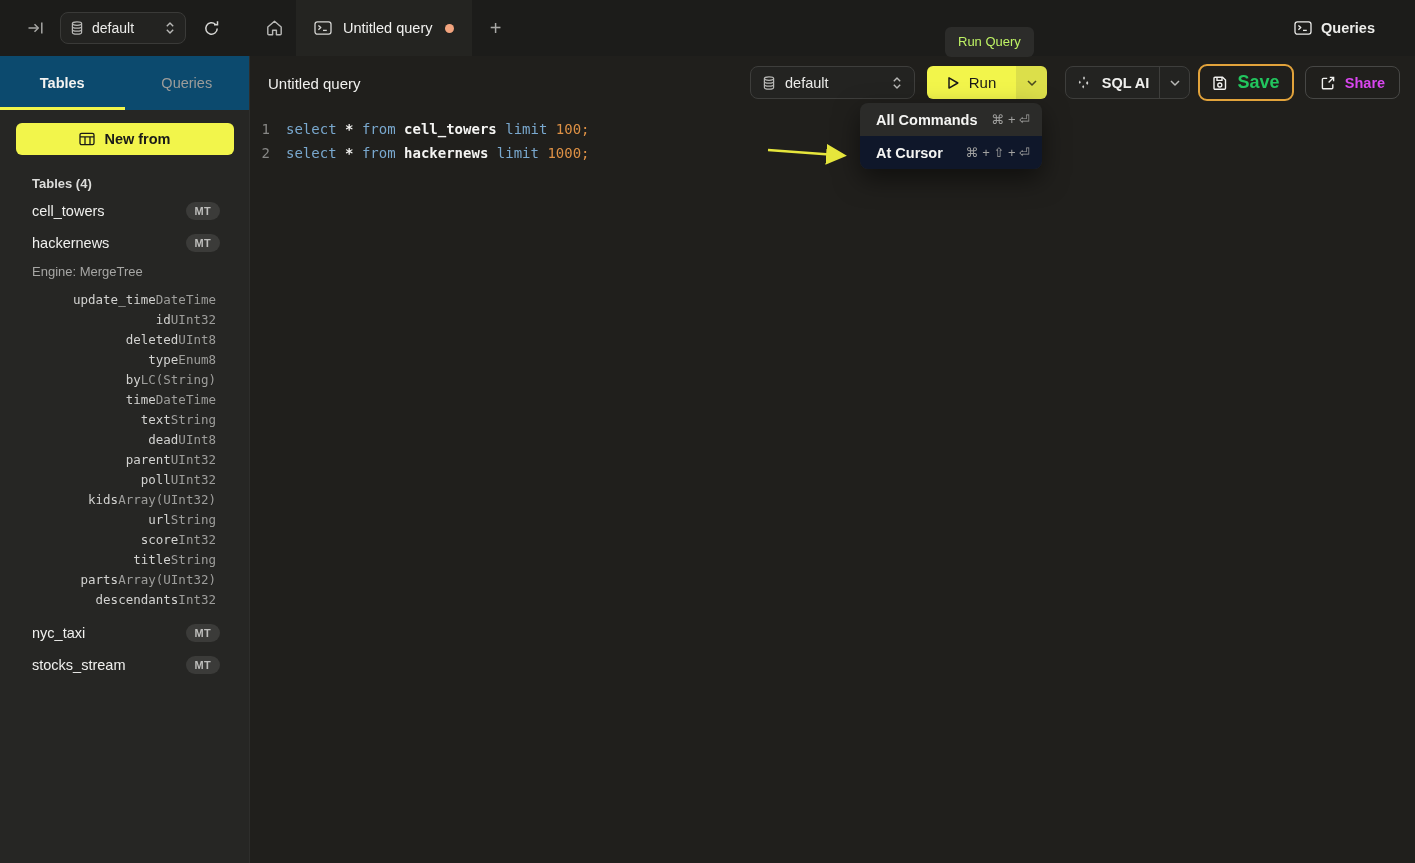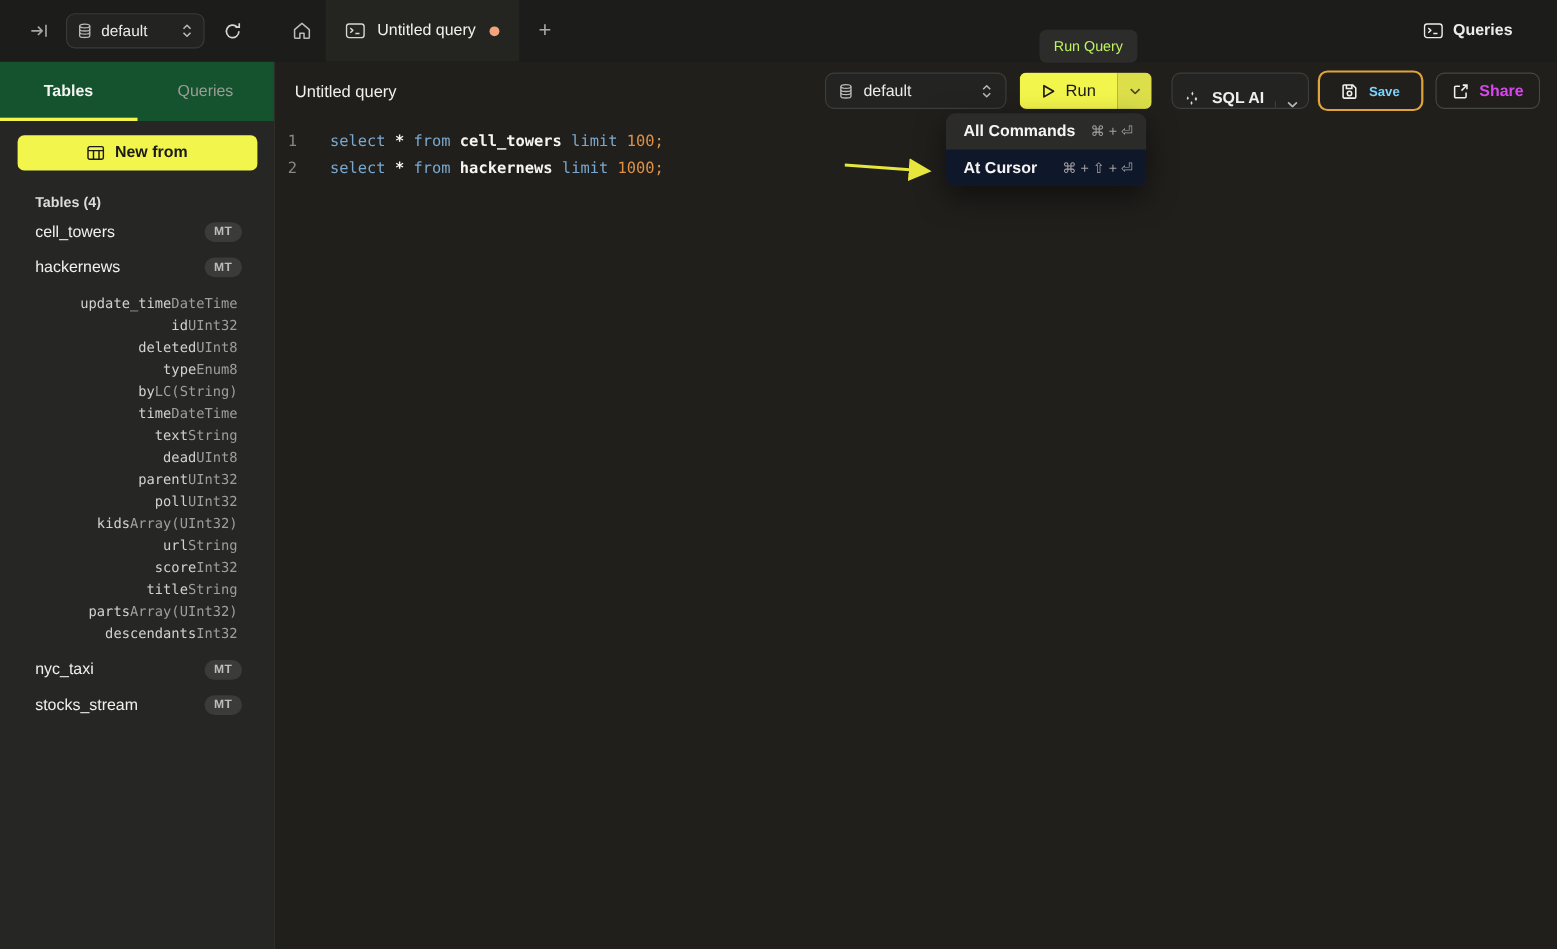--- a/index.html
+++ b/index.html
@@ -32,21 +32,21 @@
     color:#ECECEA; font-size:14.5px; font-weight:600; }
 
   
   .tooltip { position:absolute; left:945px; top:27px; height:30px; z-index:30;
     background:#2C2C2A; border-radius:6px; color:#bef264; font-size:13px;
     line-height:30px; padding:0 13px; }
 
   
   .sidebar { position:absolute; left:0; top:56px; width:250px; height:807px;
     background:#262624; border-right:1px solid rgba(255,255,255,0.04); }
-  .sidebar-tabs { position:relative; height:54px; background:#14532d; display:flex; }
+  .sidebar-tabs { position:relative; height:54px; background:#0c4a6e; display:flex; }
   .stab { width:125px; display:flex; align-items:center; justify-content:center;
     font-size:14.5px; color:#9C9C9A; cursor:pointer; }
   .stab.active { color:#F3F3F1; font-weight:700; }
   .stab-underline { position:absolute; left:0; bottom:0; width:125px; height:3px; }
 
   .sidebar-body { padding:13px 16px 0 16px; }
   .new-table-btn { width:218px; height:32px; border:none; border-radius:6px;
     display:flex; align-items:center; justify-content:center; gap:9px;
     font-size:14.5px; font-weight:600; color:#1A1A18; cursor:pointer;
     font-family:"Liberation Sans", sans-serif; }
@@ -84,42 +84,42 @@
   .tb-select .lbl { color:#EBEBE9; font-size:14.5px; margin-left:10px; flex:1; }
 
   .run-btn { position:absolute; left:677px; top:10px; width:120px; height:33px;
     border-radius:6px; overflow:hidden; display:flex; cursor:pointer; }
   .run-main { flex:1; display:flex; align-items:center; justify-content:center;
     gap:10px; color:#1A1A18; font-size:15px; font-weight:500; }
   .run-caret { width:31px; display:flex; align-items:center; justify-content:center; }
 
   .sqlai-btn { position:absolute; left:815px; top:10px; width:125px; height:33px;
     background:#232321; border:1px solid #3E3E3C; border-radius:8px; overflow:hidden;
-    display:flex; cursor:pointer;align-items:flex-end; }
+    display:flex; cursor:pointer; }
   .sqlai-main { flex:1; display:flex; align-items:center; justify-content:center;
     gap:10px; color:#F0F0EE; font-size:14.5px; font-weight:600; }
   .sqlai-caret { width:30px; border-left:1px solid #3E3E3C; display:flex;
     align-items:center; justify-content:center; }
 
   .save-btn { position:absolute; left:948px; top:8px; width:96px; height:37px;
     background:transparent; border-radius:9px; display:flex; align-items:center;
-    justify-content:center; gap:9px; color:#7dd3fc; font-size:12px;
+    justify-content:center; gap:9px; color:#22c55e; font-size:18px;
     font-weight:600; cursor:pointer; }
   .share-btn { position:absolute; left:1055px; top:10px; width:95px; height:33px;
     background:transparent; border:1px solid #47474五; border:1px solid #474745;
     border-radius:8px; display:flex; align-items:center; justify-content:center;
     gap:9px; color:#d946ef; font-size:14.5px; font-weight:600; cursor:pointer; }
 
   
   .editor { position:absolute; left:250px; top:110px; width:1165px; height:753px;
     background:#201F1C; padding-top:7px; }
   .code-line { display:flex; height:24px; line-height:24px;
     font-family:"DejaVu Sans Mono", monospace; font-size:14px; }
   .ln { width:20px; text-align:right; color:#878785; flex:none; }
-  .code { white-space:pre; margin-left:30px; }
+  .code { white-space:pre; margin-left:16px; }
   .tok-keyword { color:#79A8CE; }
   .tok-plain { color:#E9E9E7; }
   .tok-bold { color:#F4F4F2; font-weight:700; }
   .tok-number { color:#DE9145; }
 
   
   .run-menu { position:absolute; left:860px; top:103px; width:182px; z-index:25;
     background:#2B2B29; border-radius:8px; overflow:hidden;
     box-shadow:0 10px 26px rgba(0,0,0,0.5); }
   .menu-item { height:33px; display:flex; align-items:center;
@@ -226,20 +226,21 @@
     <div class="section-title">Tables (4)</div>
     <div class="tables-list" id="tables-list">
         <div class="table-row">
           <span class="t-name">cell_towers</span>
           <span class="mt-badge">MT</span>
         </div>
         <div class="table-row">
           <span class="t-name">hackernews</span>
           <span class="mt-badge">MT</span>
         </div>
+        <div class="engine-line">Engine: MergeTree</div>
         <div class="column-list">
           <div class="col-row">
             <span class="col-name">update_time</span>
             <span class="col-type">DateTime</span>
           </div>
           <div class="col-row">
             <span class="col-name">id</span>
             <span class="col-type">UInt32</span>
           </div>
           <div class="col-row">

